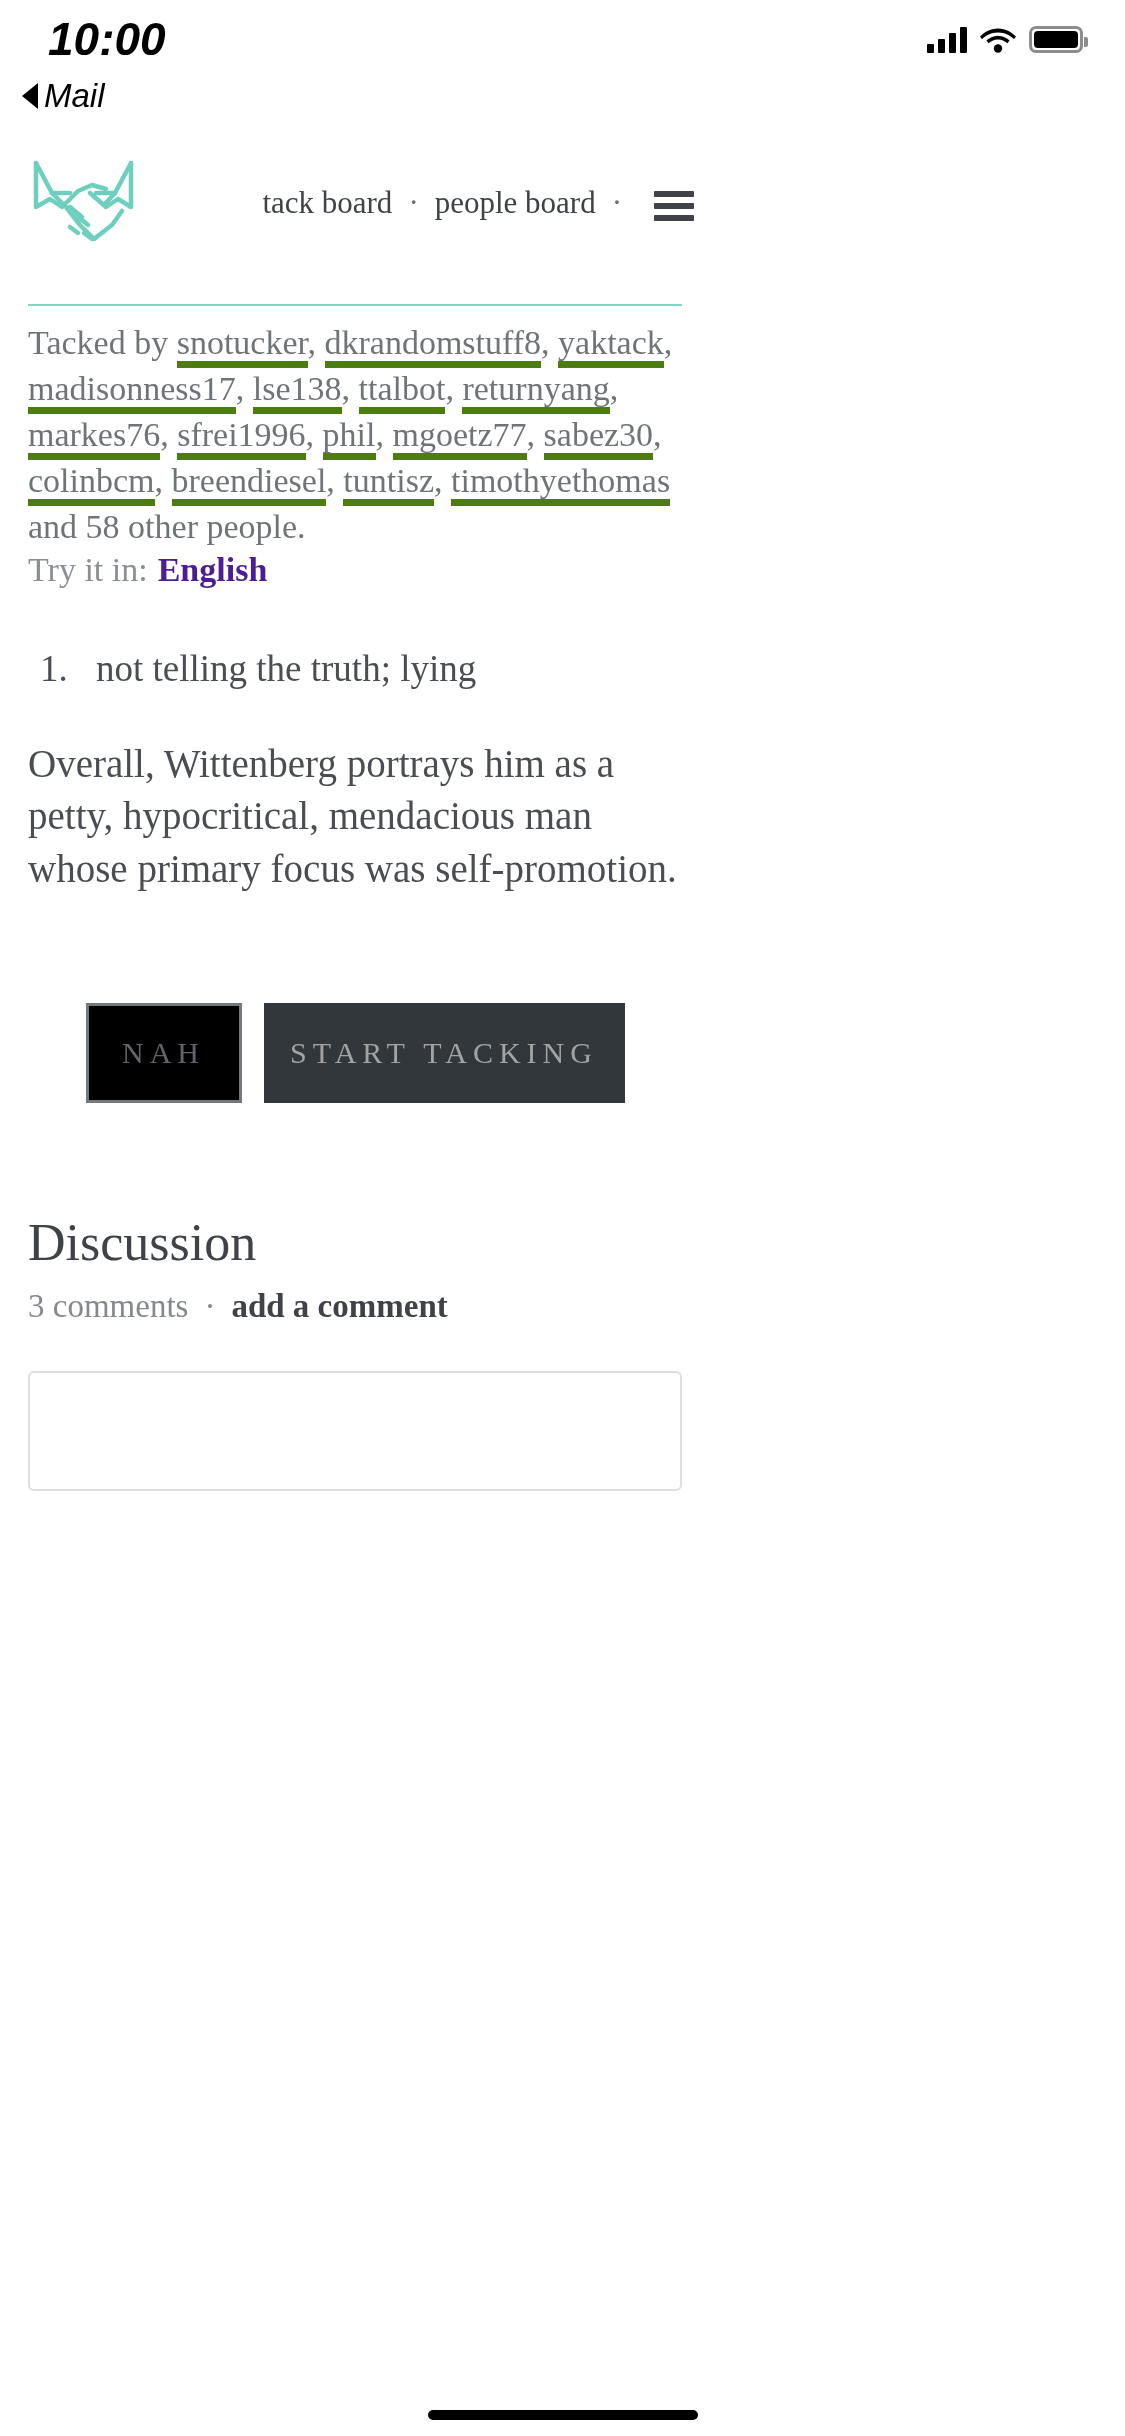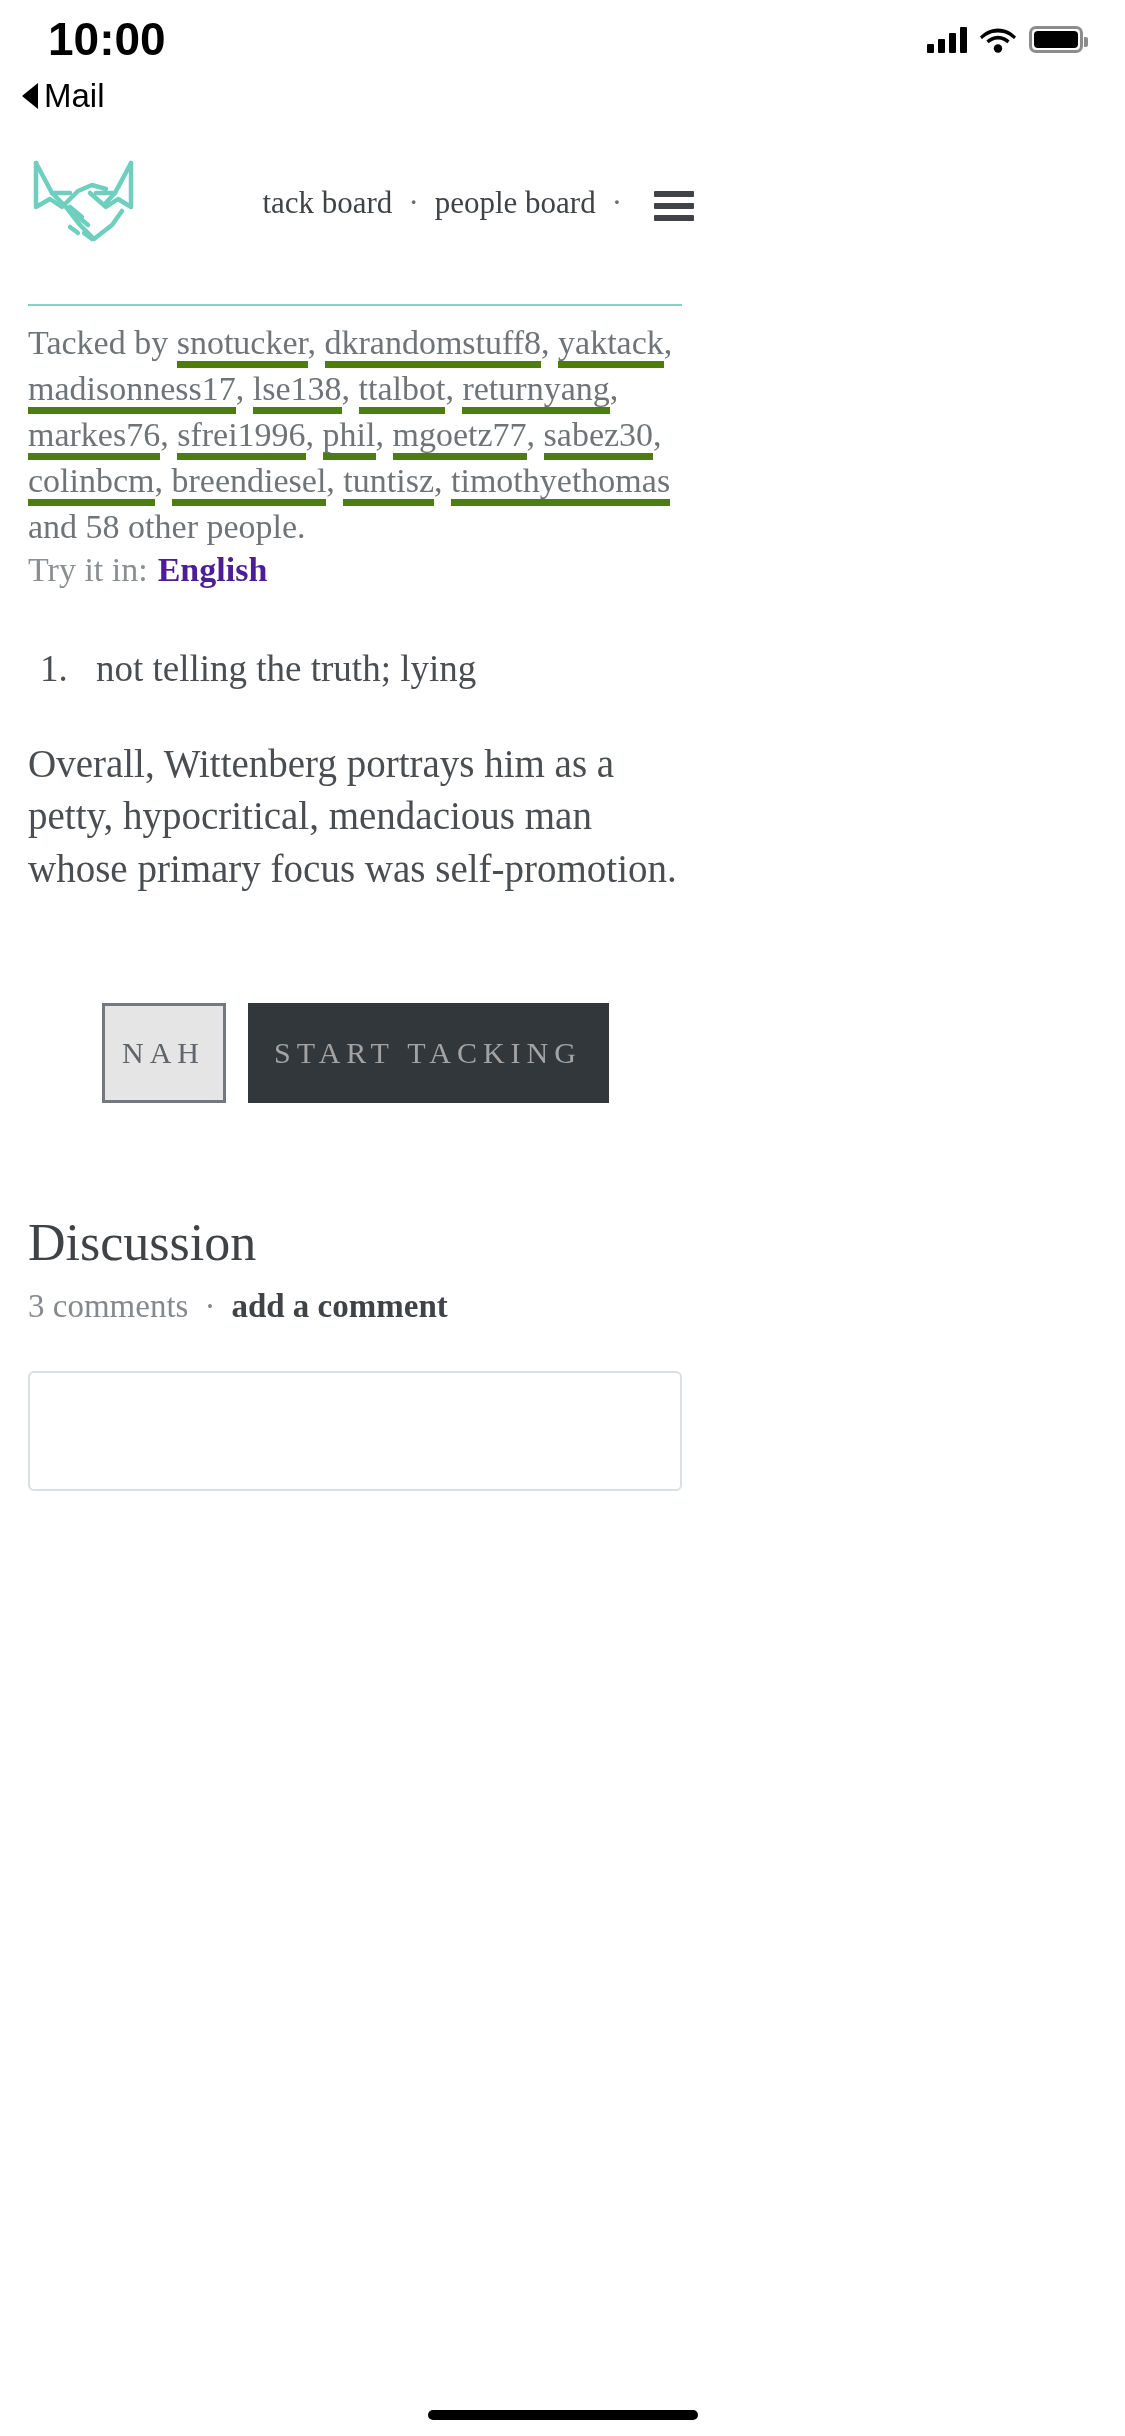--- a/index.html
+++ b/index.html
@@ -16,20 +16,21 @@
     color: #3f4347;
     overflow: hidden;
   }
 
   
   .statusbar {
     position: absolute;
     top: 0; left: 0;
     width: 1125px;
     height: 140px;
+    font-style: italic;
   }
   .status-time {
     position: absolute;
     left: 48px;
     top: 12px;
     font-family: "Liberation Sans", sans-serif;
     font-size: 46px;
     font-weight: bold;
     color: #000;
     letter-spacing: 0px;
@@ -239,24 +240,24 @@
   }
   .btn {
     font-family: "Liberation Serif", serif;
     font-size: 30px;
     letter-spacing: 6px;
     text-align: center;
     box-sizing: border-box;
     cursor: pointer;
   }
   .btn-secondary {
-    width: 124px;
+    width: 156px;
     padding: 30px 0;
     border: 3px solid #74797f;
-    background: #e5e5e5;
+    background: #000000;
     color: #5f656b;
   }
   .btn-primary {
     width: 361px;
     padding: 33px 0;
     background: #31373b;
     color: #a3a3a3;
     border: none;
   }
 

